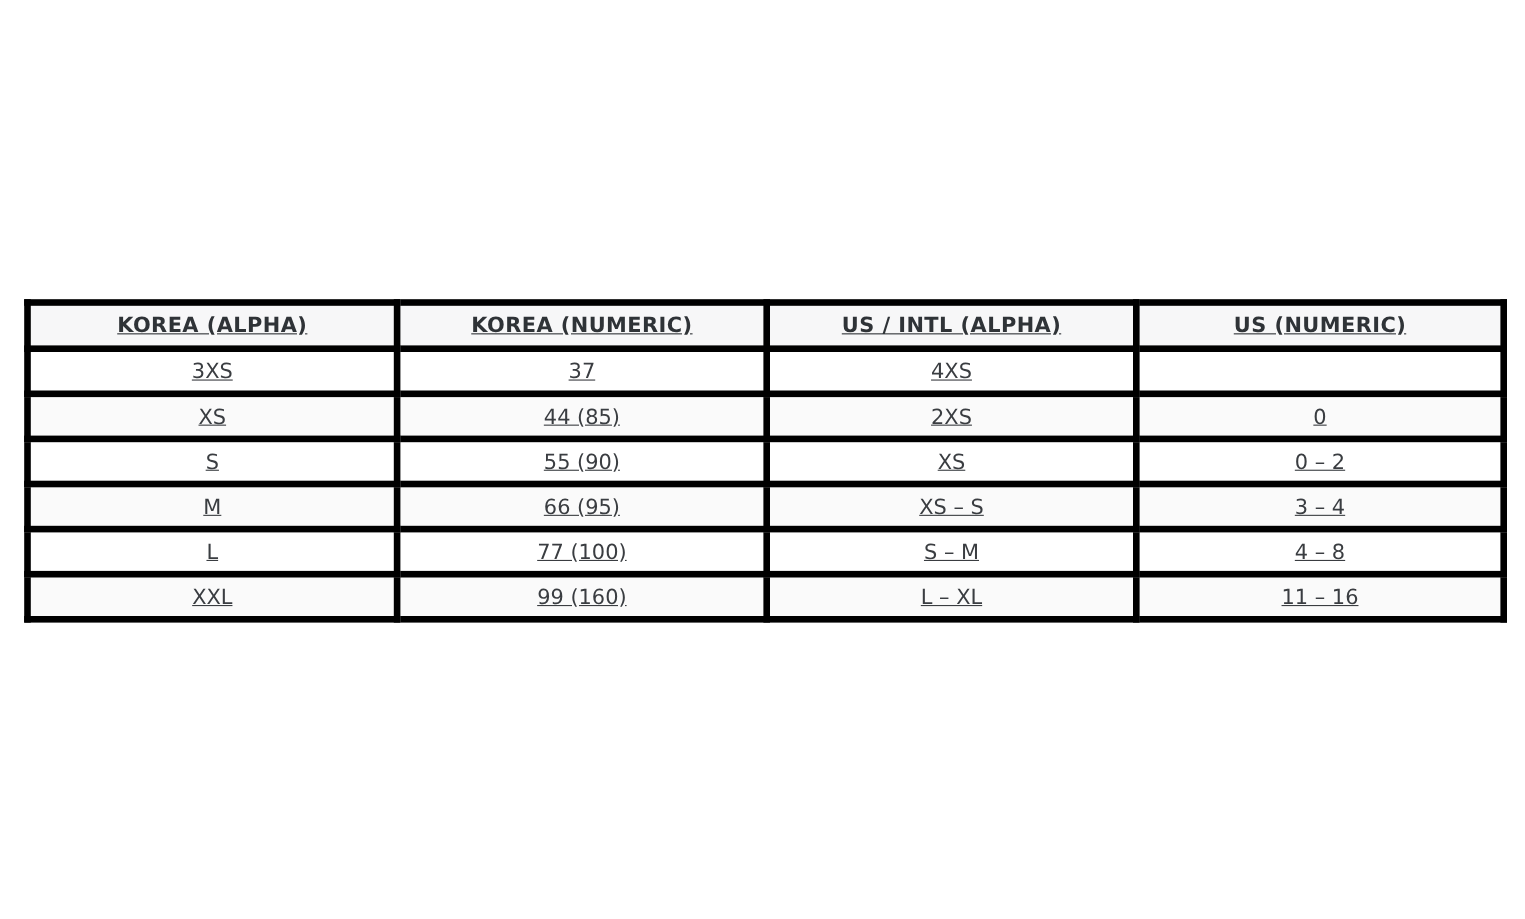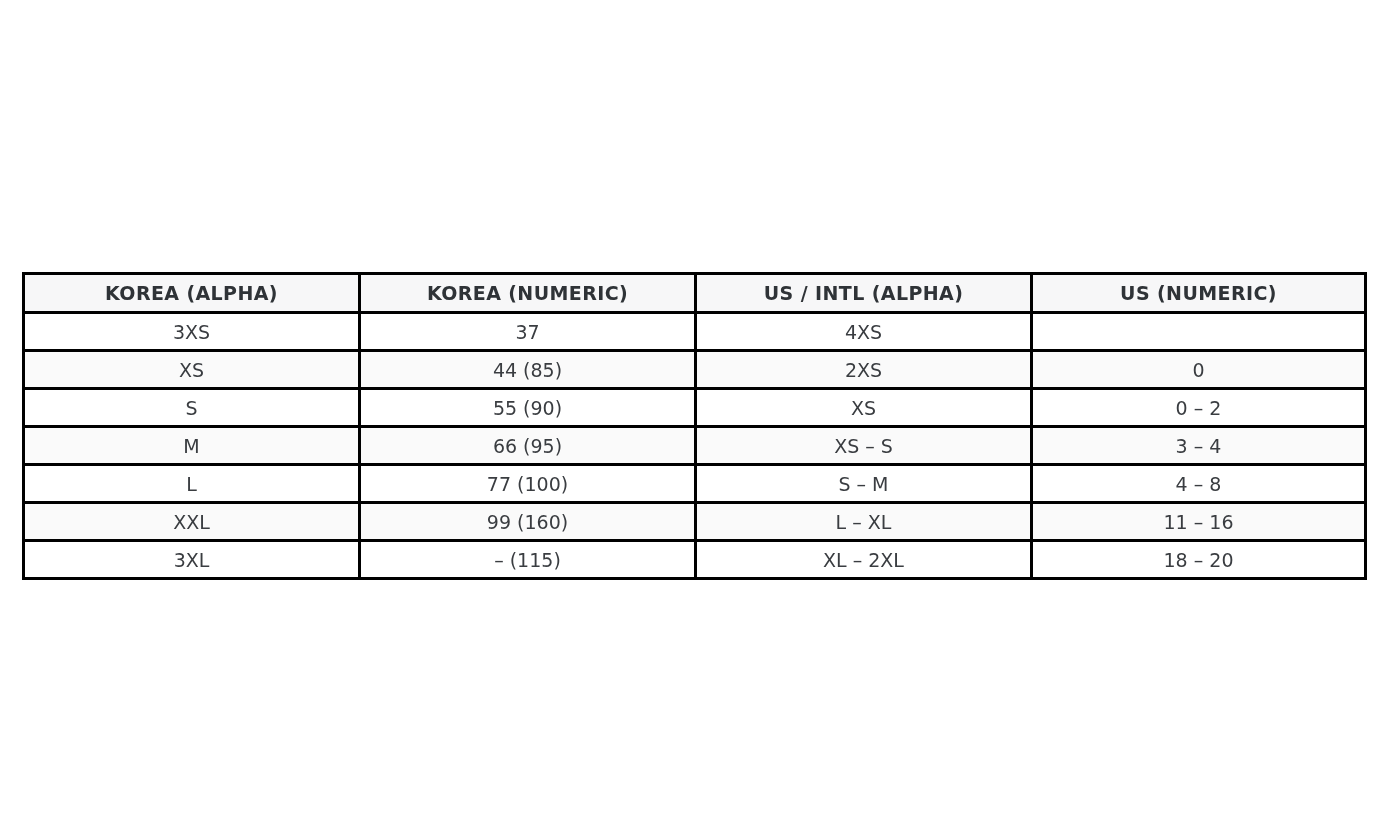--- a/index.html
+++ b/index.html
@@ -38,28 +38,29 @@
     left: 22px;
     width: 1342px;
   }
   table.size-table {
     border-collapse: collapse;
     width: 1342px;
     table-layout: fixed;
   }
   table.size-table th,
   table.size-table td {
-    border: 3px solid #000000;
+    border: 6px solid #000000;
     text-align: center;
     color: #3a3d41;
     font-size: 19px;
     font-weight: normal;
     height: 35px;
     padding: 0;
     vertical-align: middle;
+    text-decoration: underline;
   }
   table.size-table thead th {
     background: #f7f7f8;
     font-weight: bold;
     font-size: 19px;
     letter-spacing: 0.4px;
     height: 36px;
     color: #2f3337;
   }
   table.size-table tbody tr:nth-child(even) {
@@ -125,23 +126,17 @@
           <td>77 (100)</td>
           <td>S – M</td>
           <td>4 – 8</td>
         </tr>
         <tr>
           <td>XXL</td>
           <td>99 (160)</td>
           <td>L – XL</td>
           <td>11 – 16</td>
         </tr>
-        <tr>
-          <td>3XL</td>
-          <td>– (115)</td>
-          <td>XL – 2XL</td>
-          <td>18 – 20</td>
-        </tr>
       </tbody>
     </table>
   </div>
 
 </div>
 
 </body></html>

